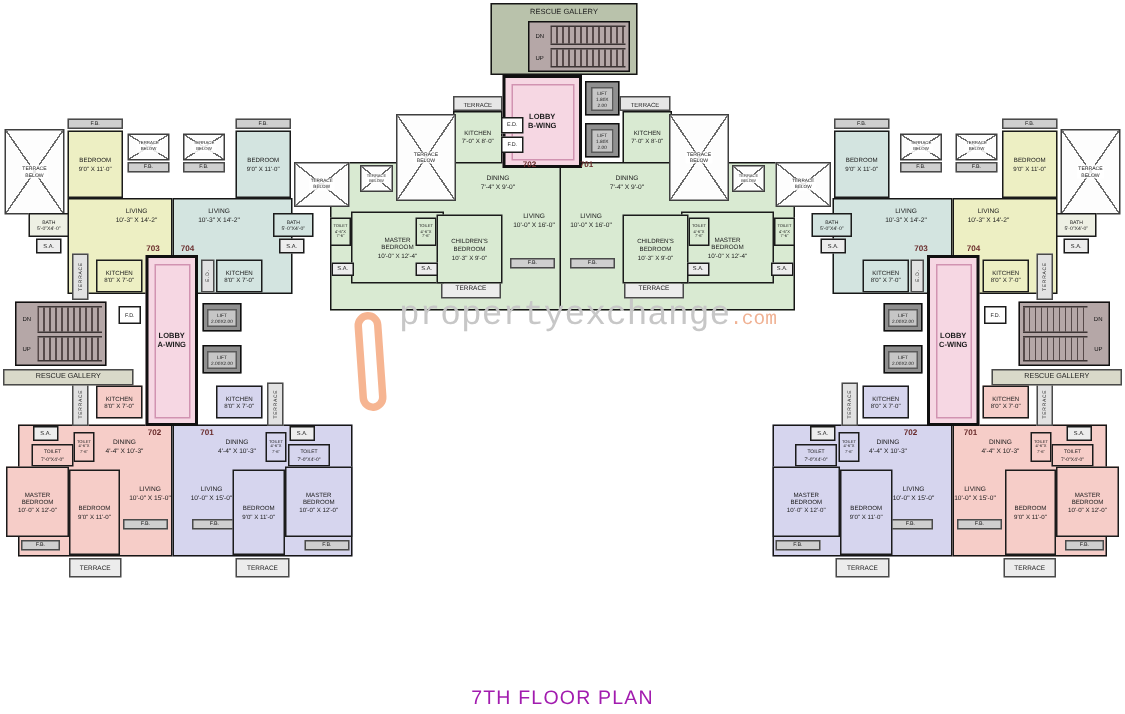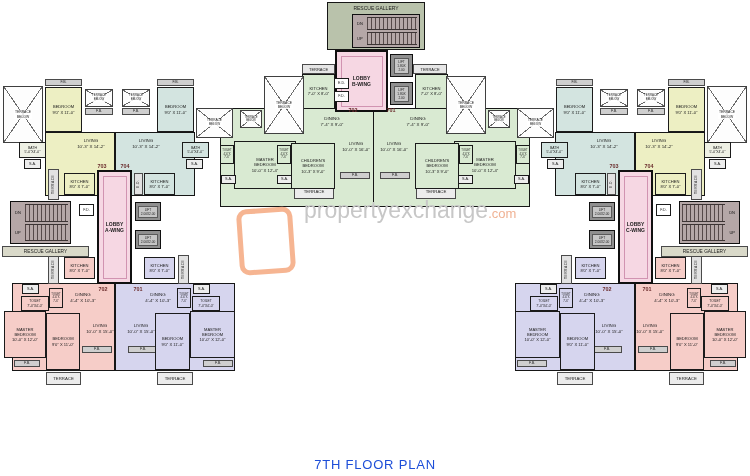--- a/index.html
+++ b/index.html
@@ -30,25 +30,25 @@
   .t-st{background:#b5a7a7;border:1.8px solid #101010;flex-direction:column;padding:2px;gap:2px;}
   .srow{flex:1;display:flex;align-items:center;gap:2px;width:100%;}
   .srow.rev{flex-direction:row-reverse;}
   .slab{font-size:4px;color:#111;padding:0 2px;}
   .treads{flex:1;align-self:stretch;border-top:.8px solid #3c3434;border-bottom:.8px solid #3c3434;
           background:repeating-linear-gradient(90deg,#564949 0 1px,transparent 1px 4px);}
   
   .wm{position:absolute;left:238px;top:198px;width:280px;height:84px;z-index:40;display:flex;gap:10px;align-items:flex-start;}
   .wm-bracket{width:46px;height:56px;border:5px solid #f5b18c;border-radius:10px;transform:rotate(-4deg);margin-top:10px;opacity:.95;}
   .wm-1{font-size:31px;font-weight:bold;color:#ccd8b2;letter-spacing:1px;line-height:1.05;}
-  .wm-2{font-size:23px;color:#c7c7c7;line-height:1.1;}
+  .wm-2{font-size:23px;color:#c7c7c7;line-height:1.1;font-family:Liberation Mono, monospace;}
   .wm-com{font-size:13px;color:#f0b294;}
   
   .title{position:absolute;left:0;right:0;top:457px;text-align:center;font-size:13px;
-         letter-spacing:.8px;color:#1d4ed8;z-index:50;}
+         letter-spacing:.8px;color:#a21caf;z-index:50;}
 </style>
 </head>
 <body>
 
 <div id="canvas">
   <div id="plan">
       <div class="bx t-a" style="left: 327px; top: 2px; width: 98px; height: 48px; background: rgb(185, 194, 171);"></div>
       <div class="bx t-a" style="left: 302px; top: 74px; width: 33px; height: 36px; background: rgb(217, 234, 210);"></div>
       <div class="bx t-a" style="left: 415px; top: 74px; width: 33px; height: 36px; background: rgb(217, 234, 210);"></div>
       <div class="bx t-a" style="left: 220px; top: 108px; width: 157px; height: 99px; background: rgb(217, 234, 210);"></div>

